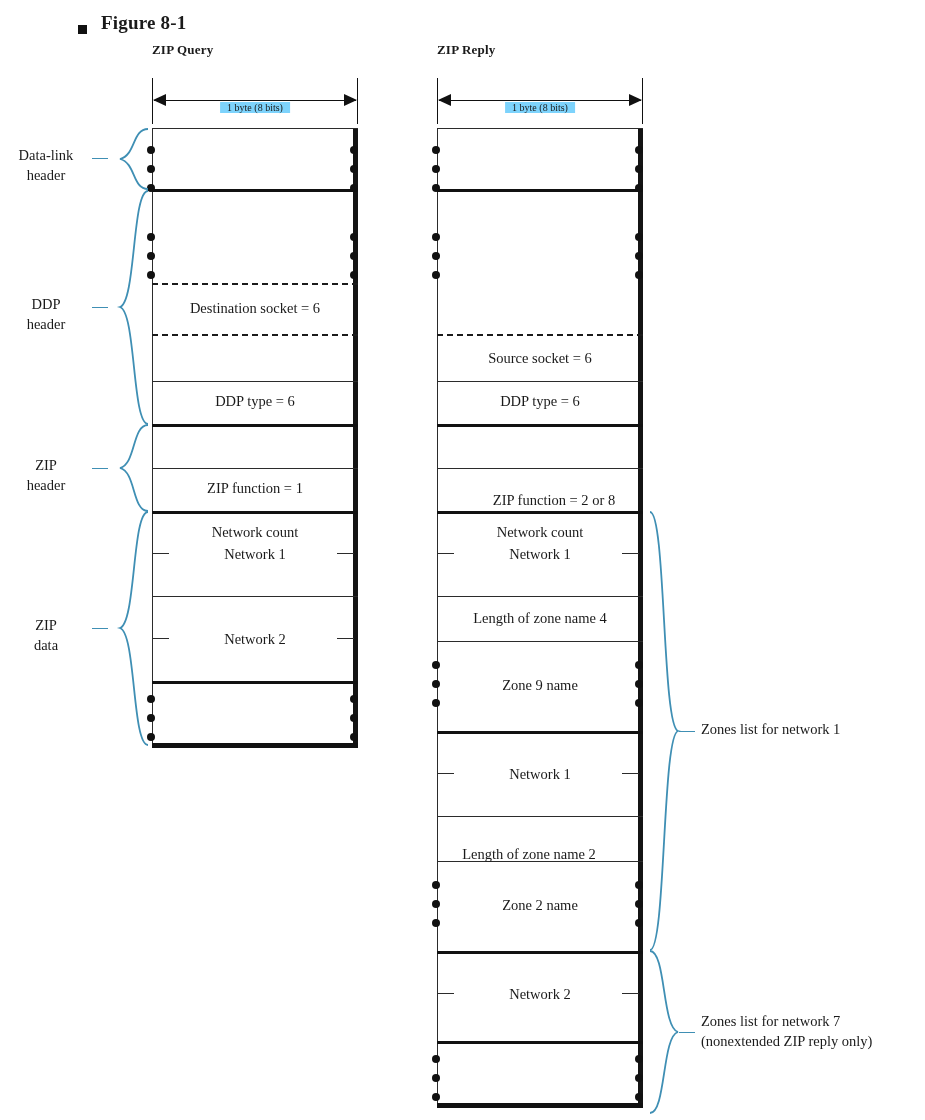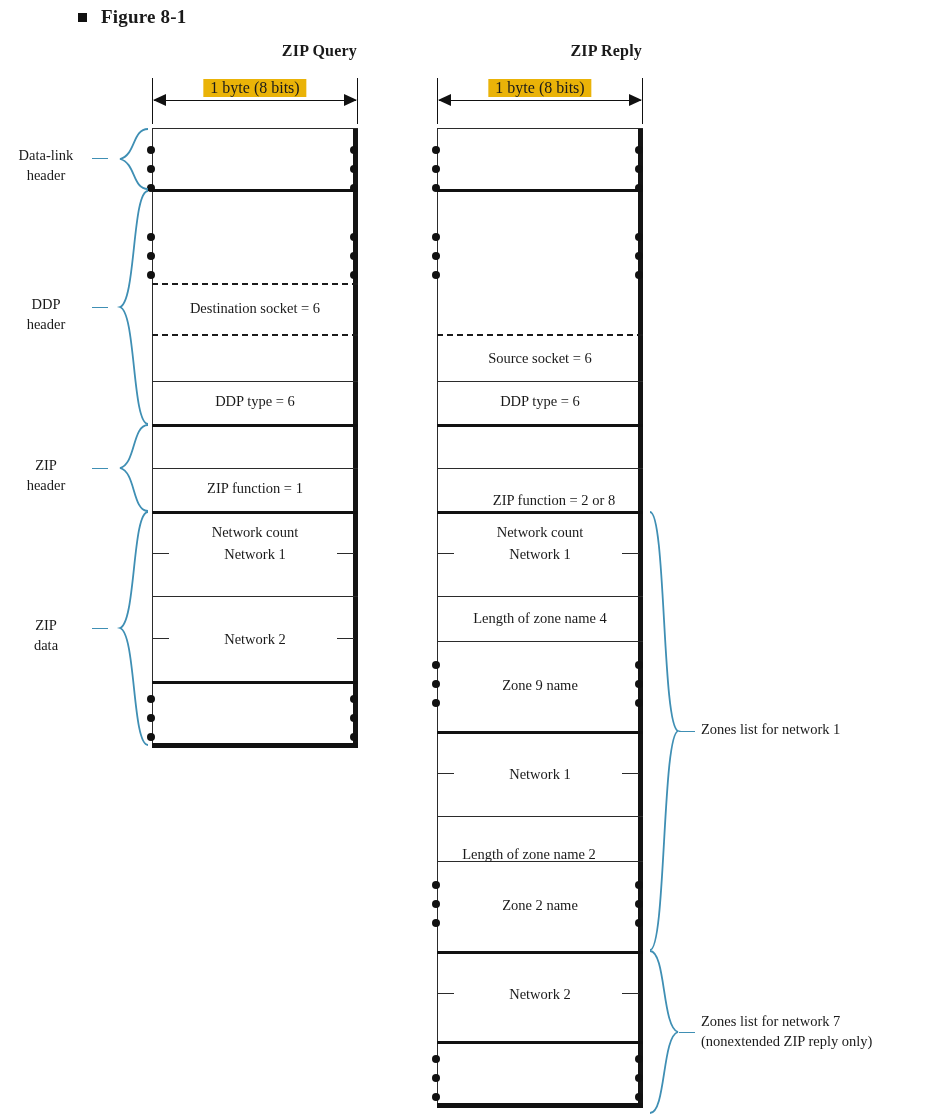--- a/index.html
+++ b/index.html
@@ -3,50 +3,50 @@
 <meta charset="utf-8">
 <style>
   html,body{margin:0;padding:0;}
   body{
     width:925px;height:1120px;background:#ffffff;
     font-family:"Liberation Serif","DejaVu Serif",serif;
     color:#1a1a1a;position:relative;overflow:hidden;
   }
   .fig-title{
     position:absolute;left:0;top:0;width:925px;height:34px;
-    display:flex;align-items:center;
+    display:flex;align-items:flex-end;
   }
   .fig-bullet{
     display:inline-block;width:9px;height:9px;background:#111;
     margin-left:78px;margin-right:14px;
   }
   .fig-num{font-weight:bold;font-size:19px;letter-spacing:.2px;}
   .fig-text{font-size:19px;margin-left:9px;}
 
   .col-title{
-    position:absolute;font-weight:bold;font-size:16px;
-    text-align:right;letter-spacing:.2px;
+    position:absolute;font-weight:bold;font-size:13px;
+    text-align:left;letter-spacing:.2px;
   }
 
   
   .dim{position:absolute;height:46px;}
   .dim .tickL,.dim .tickR{
     position:absolute;top:0;width:1px;height:46px;background:#111;
   }
   .dim .tickL{left:0;} .dim .tickR{right:0;}
   .dim .bar{position:absolute;top:22px;left:2px;right:2px;height:1px;background:#111;}
   .dim .ahL,.dim .ahR{
     position:absolute;top:16px;width:0;height:0;
     border-top:6px solid transparent;border-bottom:6px solid transparent;
   }
   .dim .ahL{left:1px;border-right:13px solid #111;}
   .dim .ahR{right:1px;border-left:13px solid #111;}
   .dim .lbl{
-    position:absolute;top:1px;left:50%;transform:translateX(-50%);
-    background:#eab308;padding:0 7px;font-size:16px;white-space:nowrap;
+    position:absolute;top:24px;left:50%;transform:translateX(-50%);
+    background:#7dd3fc;padding:0 7px;font-size:10px;white-space:nowrap;
   }
 
   
   .packet{position:absolute;}
   .edgeL{position:absolute;left:0;top:0;width:1.4px;background:#2b2b2b;}
   .edgeR{position:absolute;top:0;width:5px;background:#141414;}
   .hline{position:absolute;height:1.4px;background:#2b2b2b;}
   .hline.thick{height:3.4px;background:#111;}
   .hline.dashed{
     height:0;background:none;

